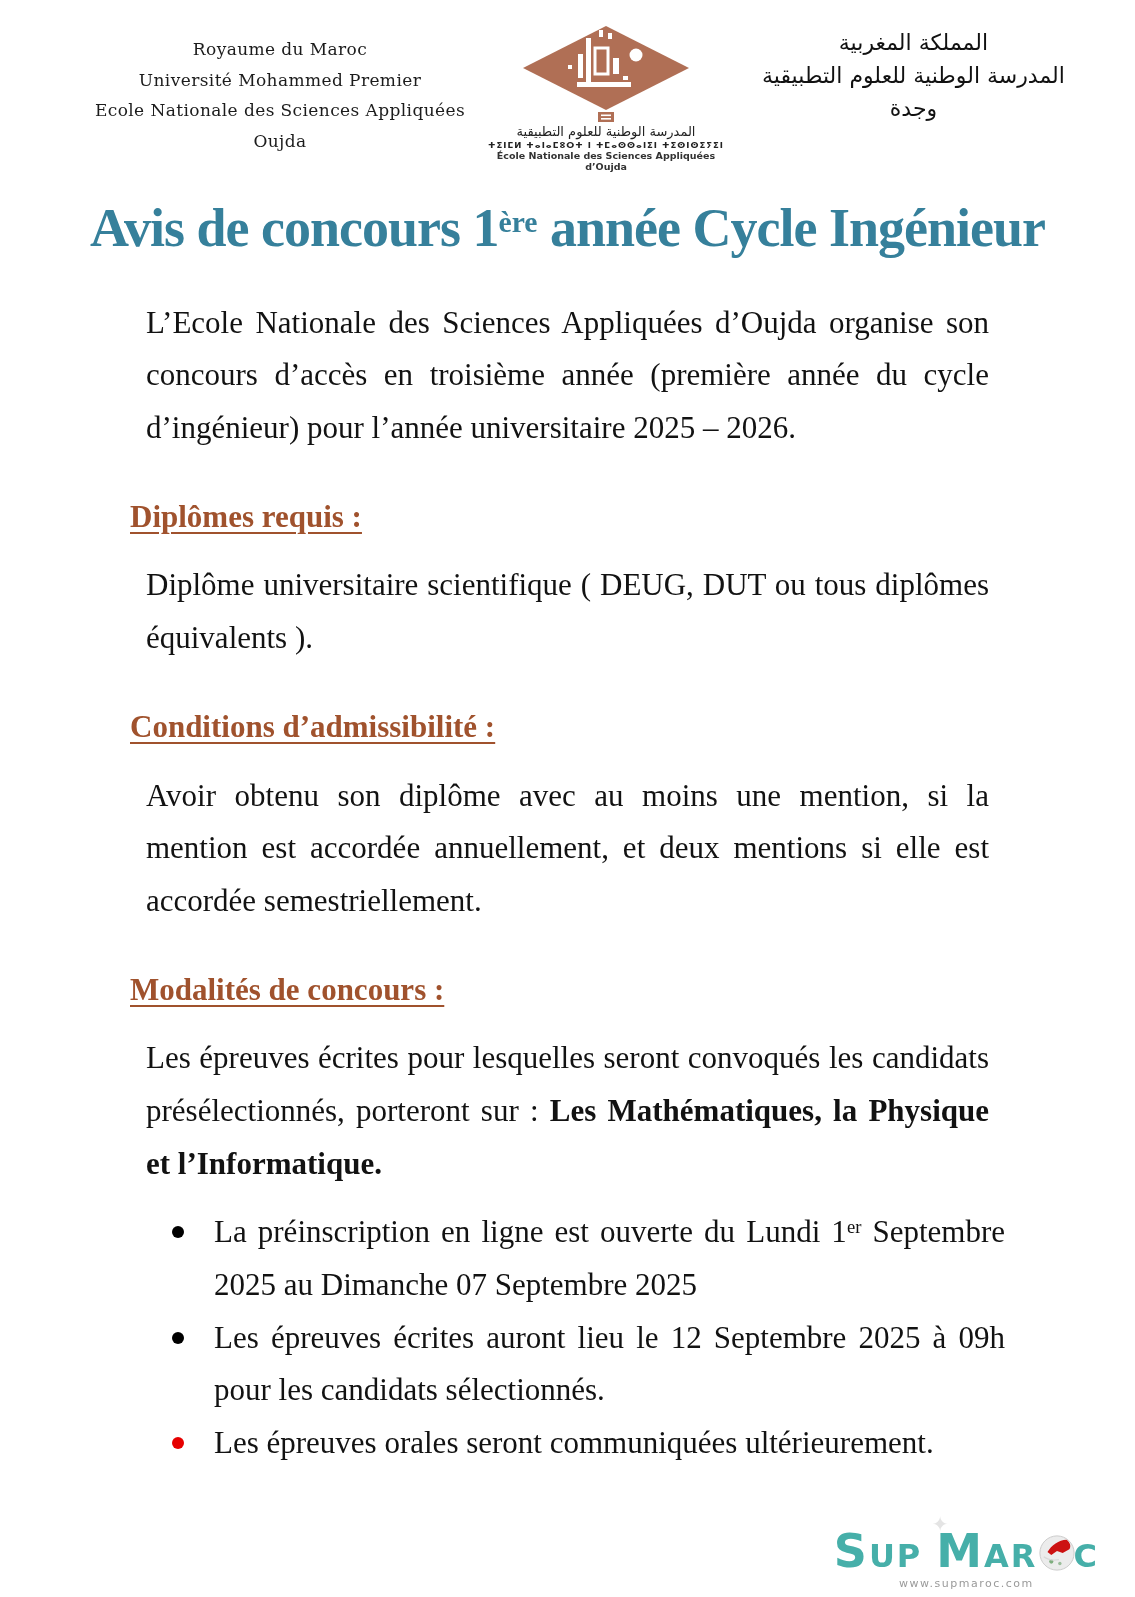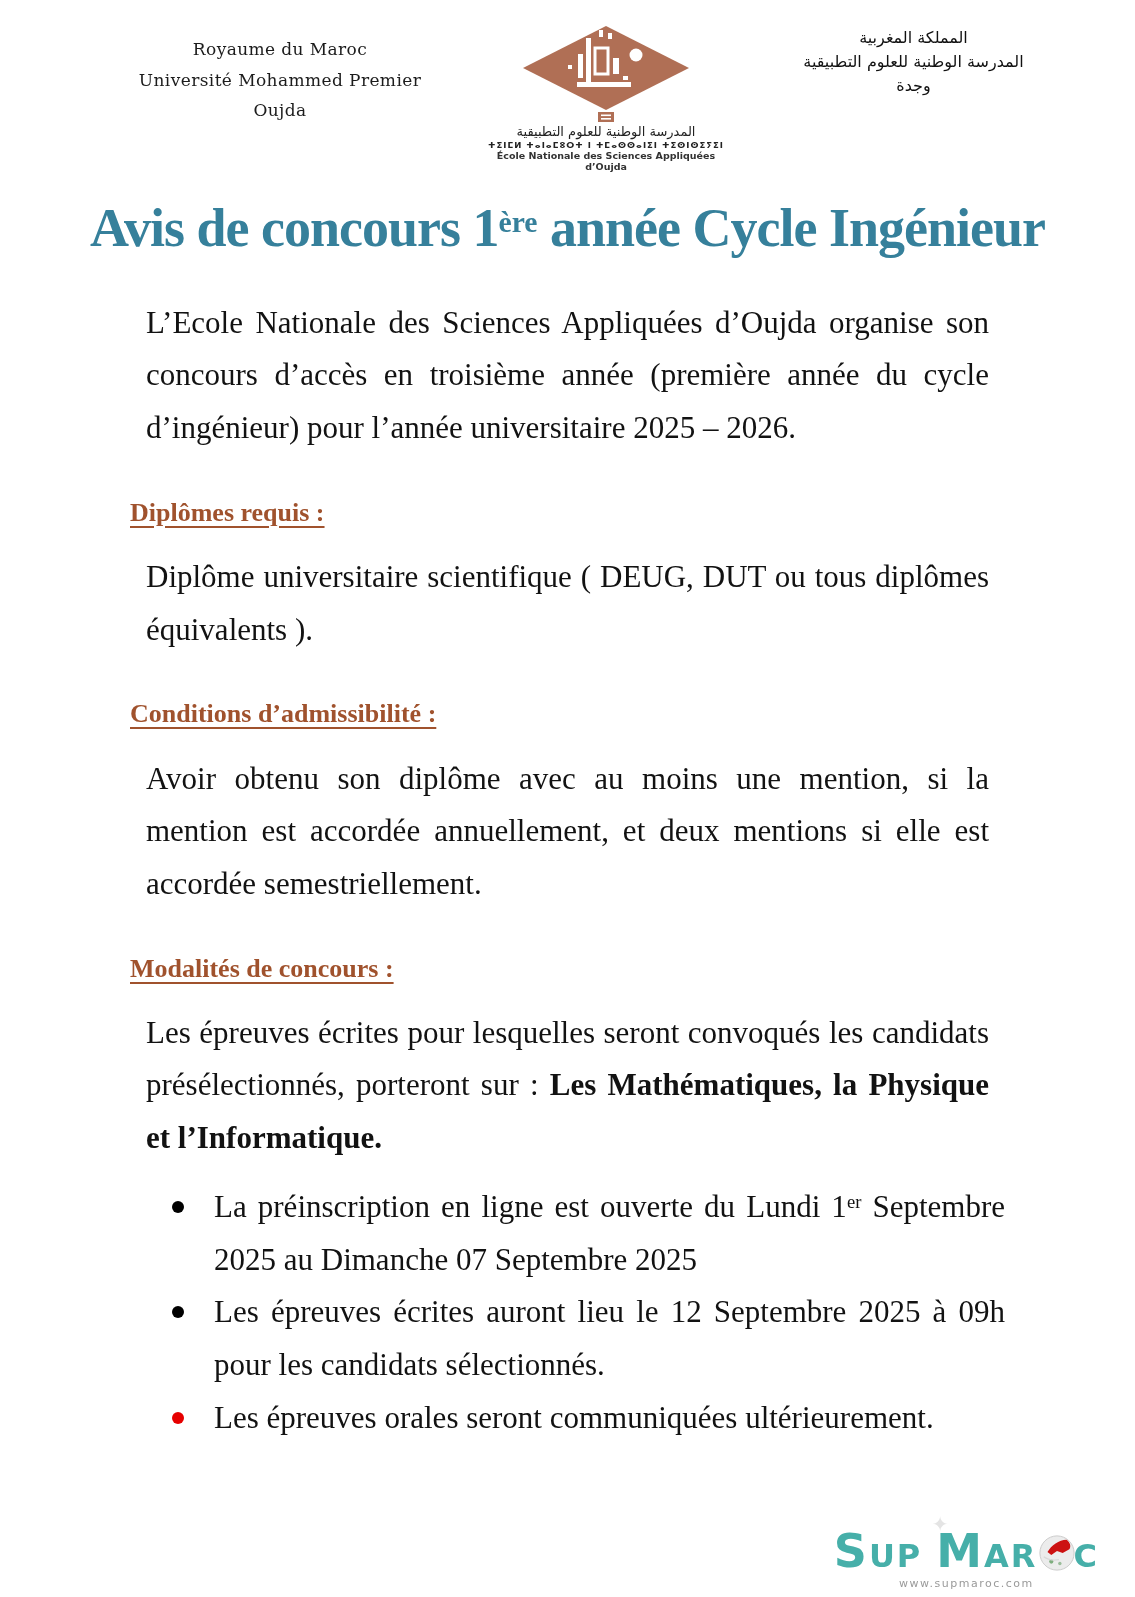--- a/index.html
+++ b/index.html
@@ -26,37 +26,37 @@
     font-family:"DejaVu Serif",serif;font-size:17px;line-height:1.8;
     letter-spacing:.4px;color:#1c1c1c;
   }
   .logo-block{width:240px;margin-left:6px;text-align:center;}
   .logo-block svg{display:block;margin:0 auto;}
   .logo-caption-ar{font-family:"DejaVu Sans",sans-serif;font-size:13px;line-height:1.15;color:#222;margin-top:1px;}
   .logo-caption-tif{font-family:"DejaVu Sans",sans-serif;font-size:8.5px;font-weight:bold;letter-spacing:1px;color:#222;}
   .logo-caption-fr{font-family:"DejaVu Sans",sans-serif;font-size:9.5px;font-weight:bold;color:#333;}
   .header-right{
     flex:1;text-align:center;direction:rtl;padding-top:2px;
-    font-family:"DejaVu Sans",sans-serif;font-size:16px;line-height:1.5;color:#111;
+    font-family:"DejaVu Sans",sans-serif;font-size:22px;line-height:1.5;color:#111;
   }
   
   .doc-title{
     margin:24px 40px 0 40px;text-align:center;
     font-size:54px;font-weight:bold;color:var(--title-color);
     letter-spacing:-1px;line-height:1.2;
   }
   .doc-title .sup{font-size:.55em;position:relative;top:-.48em;letter-spacing:0;}
   
   .content{
     margin:36px 130px 0 130px;
     font-size:31px;line-height:1.7;text-align:justify;color:var(--text-color);
   }
   .content p{margin:16px;}
   .section-heading{
-    margin:36px 0 4px 0;font-size:26px;font-weight:bold;color:var(--heading-color);
+    margin:36px 0 4px 0;font-size:31px;font-weight:bold;color:var(--heading-color);
     text-align:left;
   }
   .section-heading .u{text-decoration:underline;text-decoration-thickness:2px;text-underline-offset:5px;}
   .dates-heading{margin-top:48px;}
   .bold-run{font-weight:bold;}
   
   .dates-list{list-style:none;margin:14px 0 0 0;padding:0;}
   .dates-list li{display:flex;align-items:flex-start;margin:0;}
   .bullet-marker{
     flex:0 0 auto;width:12px;height:12px;border-radius:50%;
@@ -81,20 +81,21 @@
 </style>
 </head>
 <body>
 
 <div class="page">
 
   <div class="header">
     <div class="header-left">
       <div>Royaume du Maroc</div>
       <div>Université Mohammed Premier</div>
+      <div>Ecole Nationale des Sciences Appliquées</div>
       <div>Oujda</div>
     </div>
 
     <div class="logo-block">
       <svg width="172" height="100" viewBox="0 0 172 100" aria-hidden="true">
         <polygon points="86,2 169,44 86,86 3,44" fill="#B06F55"></polygon>
 
         <rect x="58" y="30" width="5" height="24" fill="#fff"></rect>
         <rect x="66" y="14" width="5" height="44" fill="#fff"></rect>
         <rect x="75" y="24" width="13" height="26" fill="none" stroke="#fff" stroke-width="3"></rect>

